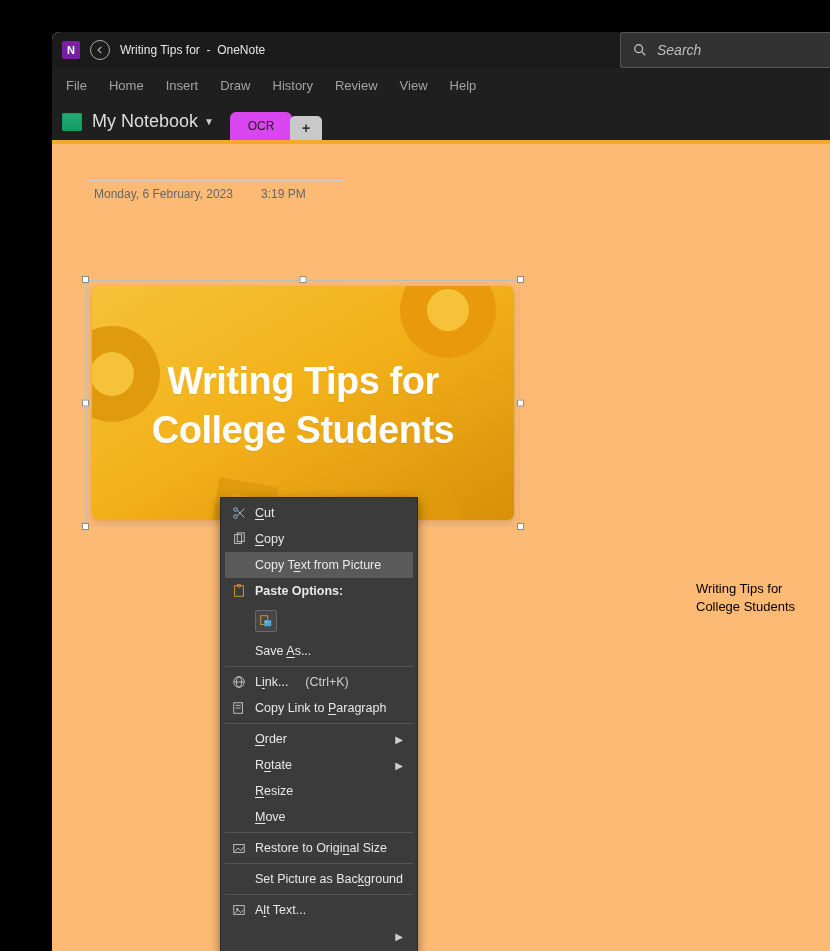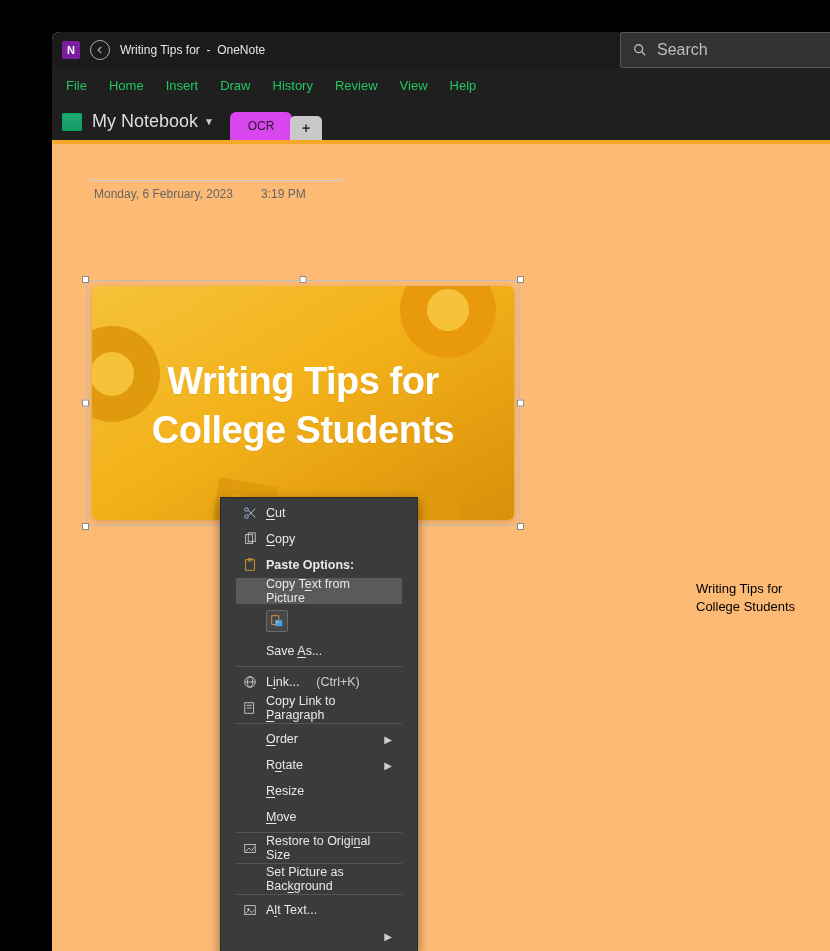--- a/index.html
+++ b/index.html
@@ -53,32 +53,32 @@
     background: #323232;
     border: 1px solid #555;
     border-right: none;
     display: flex;
     align-items: center;
     padding: 0 12px;
     gap: 10px;
     border-radius: 3px 0 0 3px;
   }
   .searchbar svg { width: 14px; height: 14px; }
-  .searchbar span { color: #bdbdbd; font-size: 16px; }
+  .searchbar span { color: #bdbdbd; font-size: 14px; font-style: italic; }
 
   
   .menubar {
     height: 34px;
     background: #1f1f1f;
     display: flex;
     align-items: center;
     padding: 0 14px;
     gap: 22px;
   }
-  .menubar-item { color: #22c55e; font-size: 13px; cursor: pointer; }
+  .menubar-item { color: #a3a3a3; font-size: 13px; cursor: pointer; }
 
   
   .tabbar {
     height: 38px;
     background: #1f1f1f;
     display: flex;
     align-items: flex-end;
     padding-left: 8px;
   }
   .notebook {
@@ -206,21 +206,21 @@
   .ctx {
     position: absolute;
     left: 168px;
     top: 353px;
     width: 198px;
     background: #3b3b3b;
     box-shadow: 0 4px 10px rgba(0,0,0,0.45);
     border: 1px solid #2a2a2a;
     font-size: 12.5px;
     color: #e8e8e8;
-    padding: 2px 15px;
+    padding: 2px 4px;
   }
   .ctx-row {
     height: 26px;
     display: flex;
     align-items: center;
     padding-left: 30px;
     padding-right: 10px;
     position: relative;
     cursor: pointer;
   }
@@ -357,33 +357,33 @@
         <span class="ctx-icon">
           <svg viewBox="0 0 16 16">
               <rect x="3" y="3" width="8" height="10" stroke="#ccc" fill="none"></rect>
               <rect x="6" y="1" width="8" height="10" stroke="#ccc" fill="none"></rect>
             </svg>
         </span>
         <span><span class="u">C</span>opy</span>
 
       </div>
 
+      <div class="ctx-row hover">
+        <span>Copy T<span class="u">e</span>xt from Picture</span>
+
+      </div>
+
       <div class="ctx-row bold">
         <span class="ctx-icon">
           <svg viewBox="0 0 16 16">
               <rect x="3" y="2" width="10" height="12" stroke="#e0a030" fill="none"></rect>
               <rect x="6" y="0.5" width="4" height="3" rx="1" stroke="#e0a030" fill="none"></rect>
             </svg>
         </span>
         <span>Paste Options:</span>
-      </div>
-
-      <div class="ctx-row hover">
-        <span>Copy T<span class="u">e</span>xt from Picture</span>
-
       </div>
 
       <div class="paste-icon-row">
         <div class="paste-opt-icon">
           <svg viewBox="0 0 16 16">
             <rect x="2" y="2" width="8" height="10" stroke="#e0a030" fill="none"></rect>
             <rect x="6" y="7" width="8" height="7" fill="#4aa3e0"></rect>
             <circle cx="8" cy="9" r="1" fill="#ffd060"></circle>
           </svg>
         </div>

